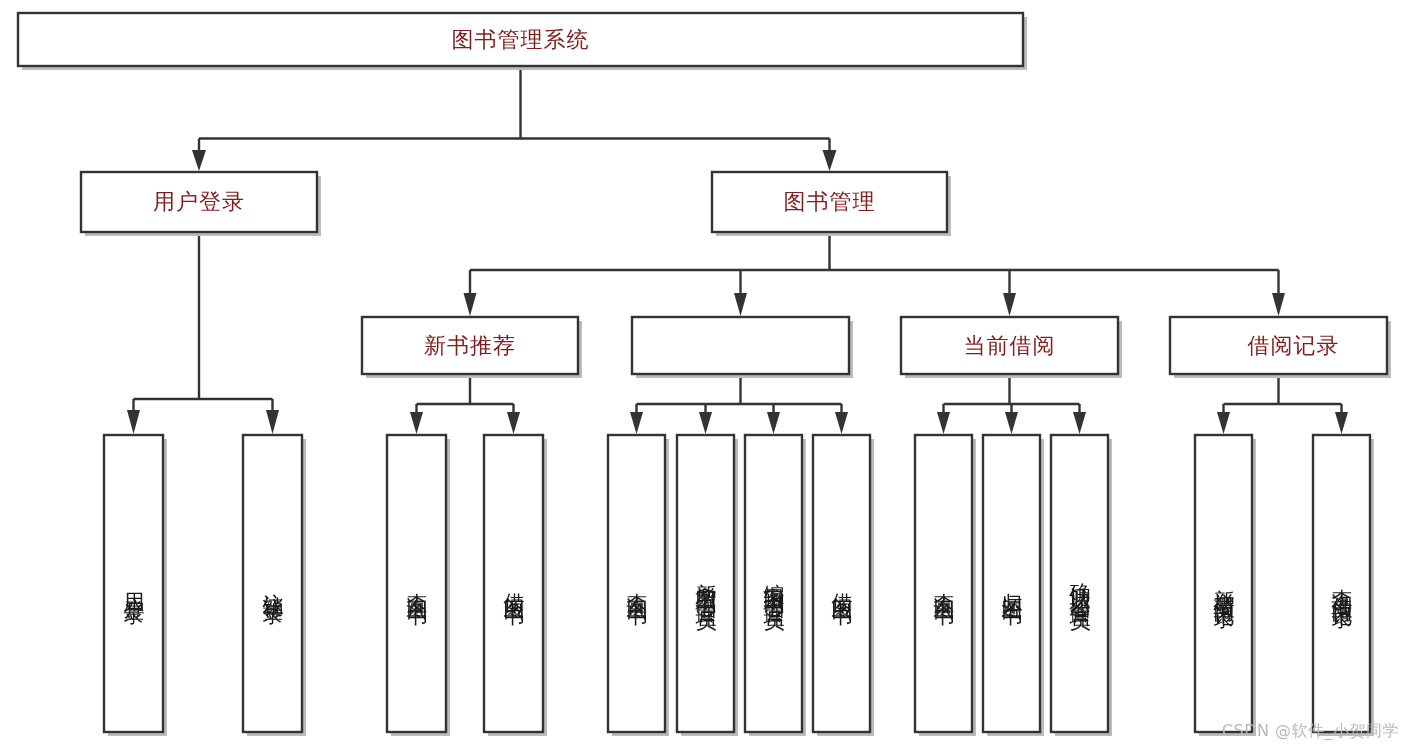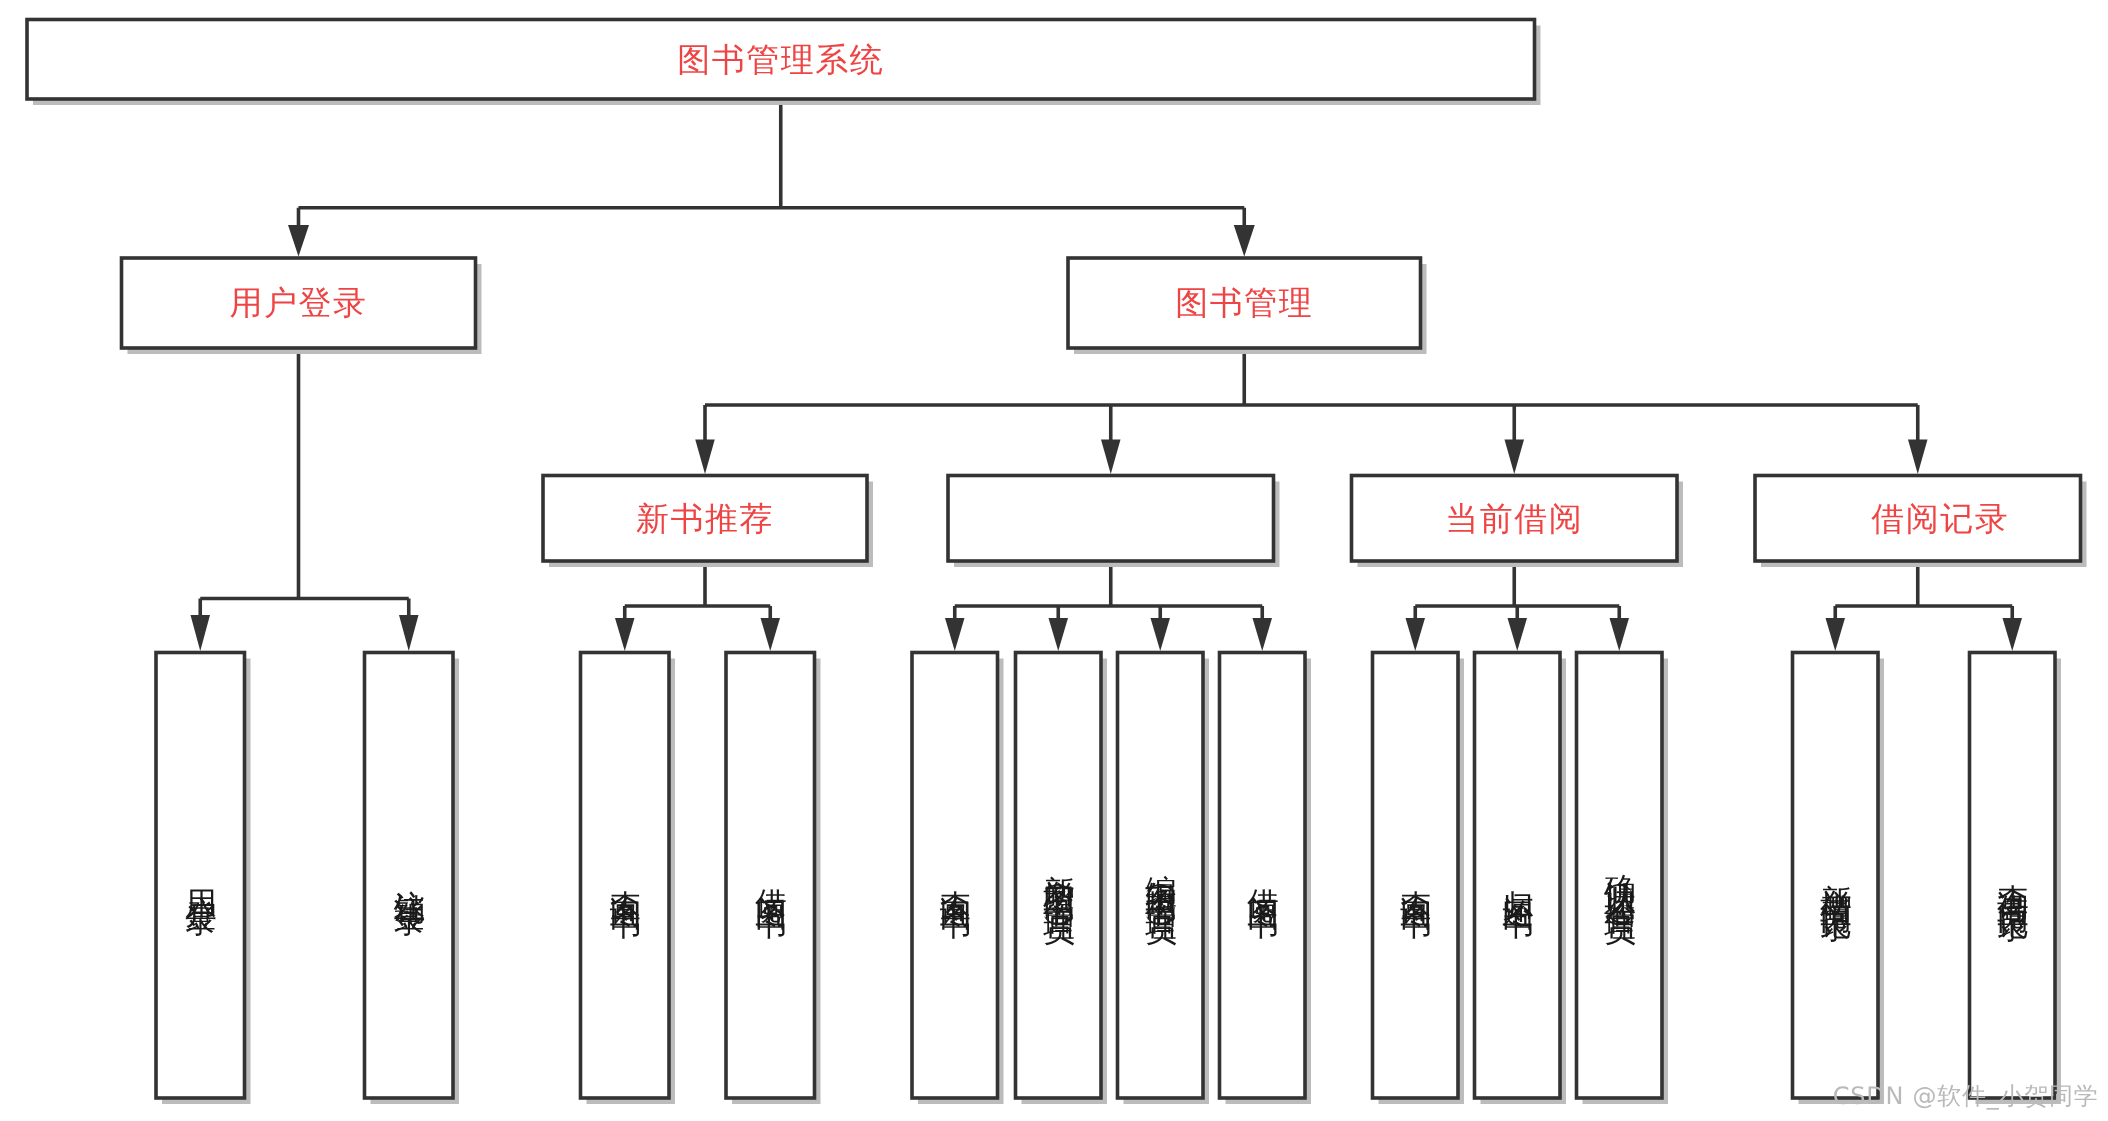--- a/index.html
+++ b/index.html
@@ -65,21 +65,21 @@
   .hlabel-wrap {
     position: absolute;
     display: flex;
     align-items: center;
     justify-content: center;
     pointer-events: none;
   }
   .hlabel-text {
     font-family: "DejaVu Sans", "Liberation Sans", sans-serif;
     font-size: 22px;
-    color: #ef4444;
+    color: #7f1d1d;
     white-space: nowrap;
     letter-spacing: 1px;
   }
   #watermark {
     position: absolute;
     right: 6px;
     bottom: 5px;
     font-family: "DejaVu Sans", "Liberation Sans", sans-serif;
     font-size: 16px;
     color: #b9b9b9;

